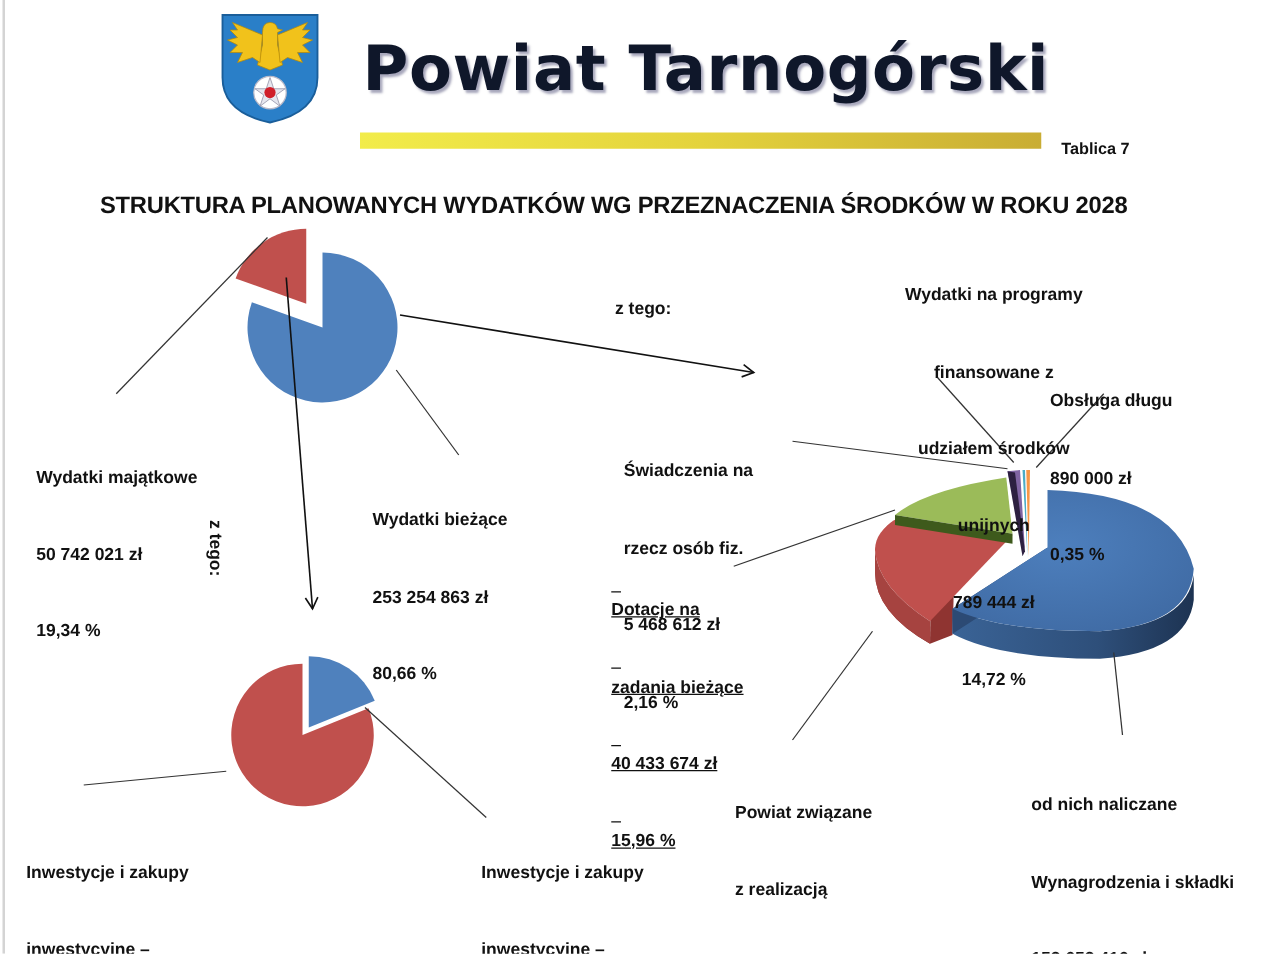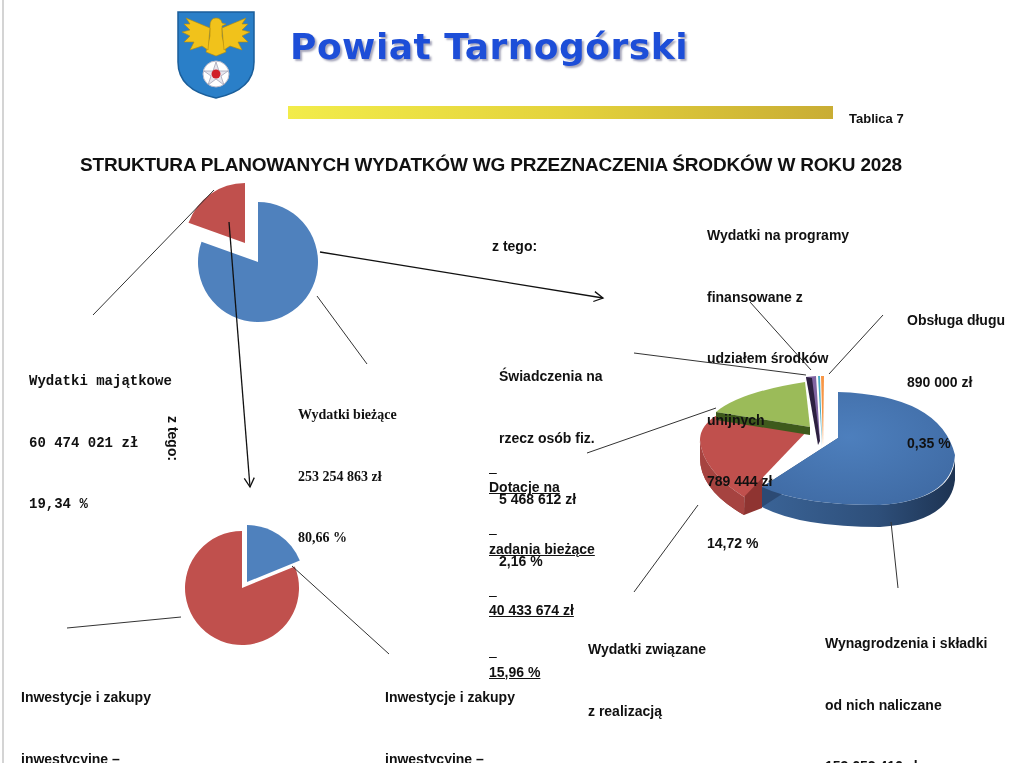--- a/index.html
+++ b/index.html
@@ -1,21 +1,21 @@
 <!DOCTYPE html>
 <html><head>
 <meta charset="utf-8">
 <style>
   html, body { margin: 0; padding: 0; background: #ffffff; }
   body { width: 1024px; height: 763px; position: relative; overflow: hidden;
          font-family: "Liberation Sans", "DejaVu Sans", sans-serif; color: #111; }
   .left-border { position: absolute; left: 2px; top: 0; width: 2px; height: 763px; background: #d4d4d4; }
   .crest { position: absolute; left: 176px; top: 10px; width: 80px; height: 90px; }
   .brand-title { position: absolute; left: 290px; top: 26px; font-family: "DejaVu Sans", sans-serif;
-                 font-weight: bold; font-size: 36px; letter-spacing: 0.5px; color: #1d4ed8;
+                 font-weight: bold; font-size: 50px; letter-spacing: 0.5px; color: #0f172a;
                  text-shadow: 2px 2px 2px rgba(0,0,60,0.35); white-space: nowrap; }
   .brand-bar { position: absolute; left: 288px; top: 106px; width: 545px; height: 13px;
                background: linear-gradient(to right, #f2ec4a, #e4d33c 50%, #c9ad34); }
   .table-no { position: absolute; left: 849px; top: 111px; font-weight: bold; font-size: 13px; }
   .main-title { position: absolute; left: 80px; top: 154px; font-weight: bold; font-size: 19px;
                 letter-spacing: -0.2px; white-space: nowrap; }
   .lbl { position: absolute; font-weight: bold; font-size: 14px; line-height: 20.5px; white-space: pre; }
   .rot { position: absolute; left: 181px; top: 416px; transform-origin: left top; transform: rotate(90deg);
          font-weight: bold; font-size: 14px; white-space: nowrap; }
   svg.overlay { position: absolute; left: 0; top: 0; }
@@ -113,76 +113,76 @@
     <line x1="634" y1="353" x2="806" y2="375"></line>
     <line x1="587" y1="453" x2="716" y2="408"></line>
     <line x1="634" y1="592" x2="698" y2="505"></line>
     <line x1="891" y1="522" x2="898" y2="588"></line>
   </g>
 </svg>
 
 <div class="lbl" style="left:492px;top:236px;">z tego:</div>
 <div class="rot">z tego:</div>
 
-<div class="lbl" style="left:29px;top:330px;font-family:Liberation Mono, monospace;">
+<div class="lbl" style="left:29px;top:330px;">
   <div>Wydatki majątkowe</div>
-  <div>60 474 021 zł</div>
+  <div>50 742 021 zł</div>
   <div>19,34 %</div>
 </div>
-<div class="lbl" style="left:298px;top:364px;font-family:Liberation Serif, serif;">
+<div class="lbl" style="left:298px;top:364px;">
   <div>Wydatki bieżące</div>
   <div>253 254 863 zł</div>
   <div>80,66 %</div>
 </div>
 
 <div class="lbl" style="left:21px;top:646px;">
   <div>Inwestycje i zakupy</div>
   <div>inwestycyjne –</div>
   
   
   
 </div>
 <div class="lbl" style="left:385px;top:646px;">
   <div>Inwestycje i zakupy</div>
   <div>inwestycyjne –</div>
   
   
   
 </div>
 
-<div class="lbl" style="left:707px;top:184px;">
+<div class="lbl" style="left:724px;top:184px;text-align:center;">
   <div>Wydatki na programy</div>
   <div>finansowane z</div>
   <div>udziałem środków</div>
   <div>unijnych</div>
   <div>789 444 zł</div>
   <div>14,72 %</div>
 </div>
-<div class="lbl" style="left:907px;top:269px;">
+<div class="lbl" style="left:840px;top:269px;">
   <div>Obsługa długu</div>
   <div>890 000 zł</div>
   <div>0,35 %</div>
 </div>
 <div class="lbl" style="left:499px;top:325px;">
   <div>Świadczenia na</div>
   <div>rzecz osób fiz.</div>
   <div>5 468 612 zł</div>
   <div>2,16 %</div>
 </div>
 <div class="lbl" style="left:489px;top:436px;text-decoration:underline;">
   <div>Dotacje na</div>
   <div>zadania bieżące</div>
   <div>40 433 674 zł</div>
   <div>15,96 %</div>
 </div>
 <div class="lbl" style="left:588px;top:598px;">
-  <div>Wydatki związane</div>
+  <div>Powiat związane</div>
   <div>z realizacją</div>
   <div>zadań statutowych</div>
   
   
 </div>
 <div class="lbl" style="left:825px;top:592px;">
+  <div>od nich naliczane</div>
   <div>Wynagrodzenia i składki</div>
-  <div>od nich naliczane</div>
   <div>153 652 416 zł</div>
   
 </div>
 
 </body></html>

